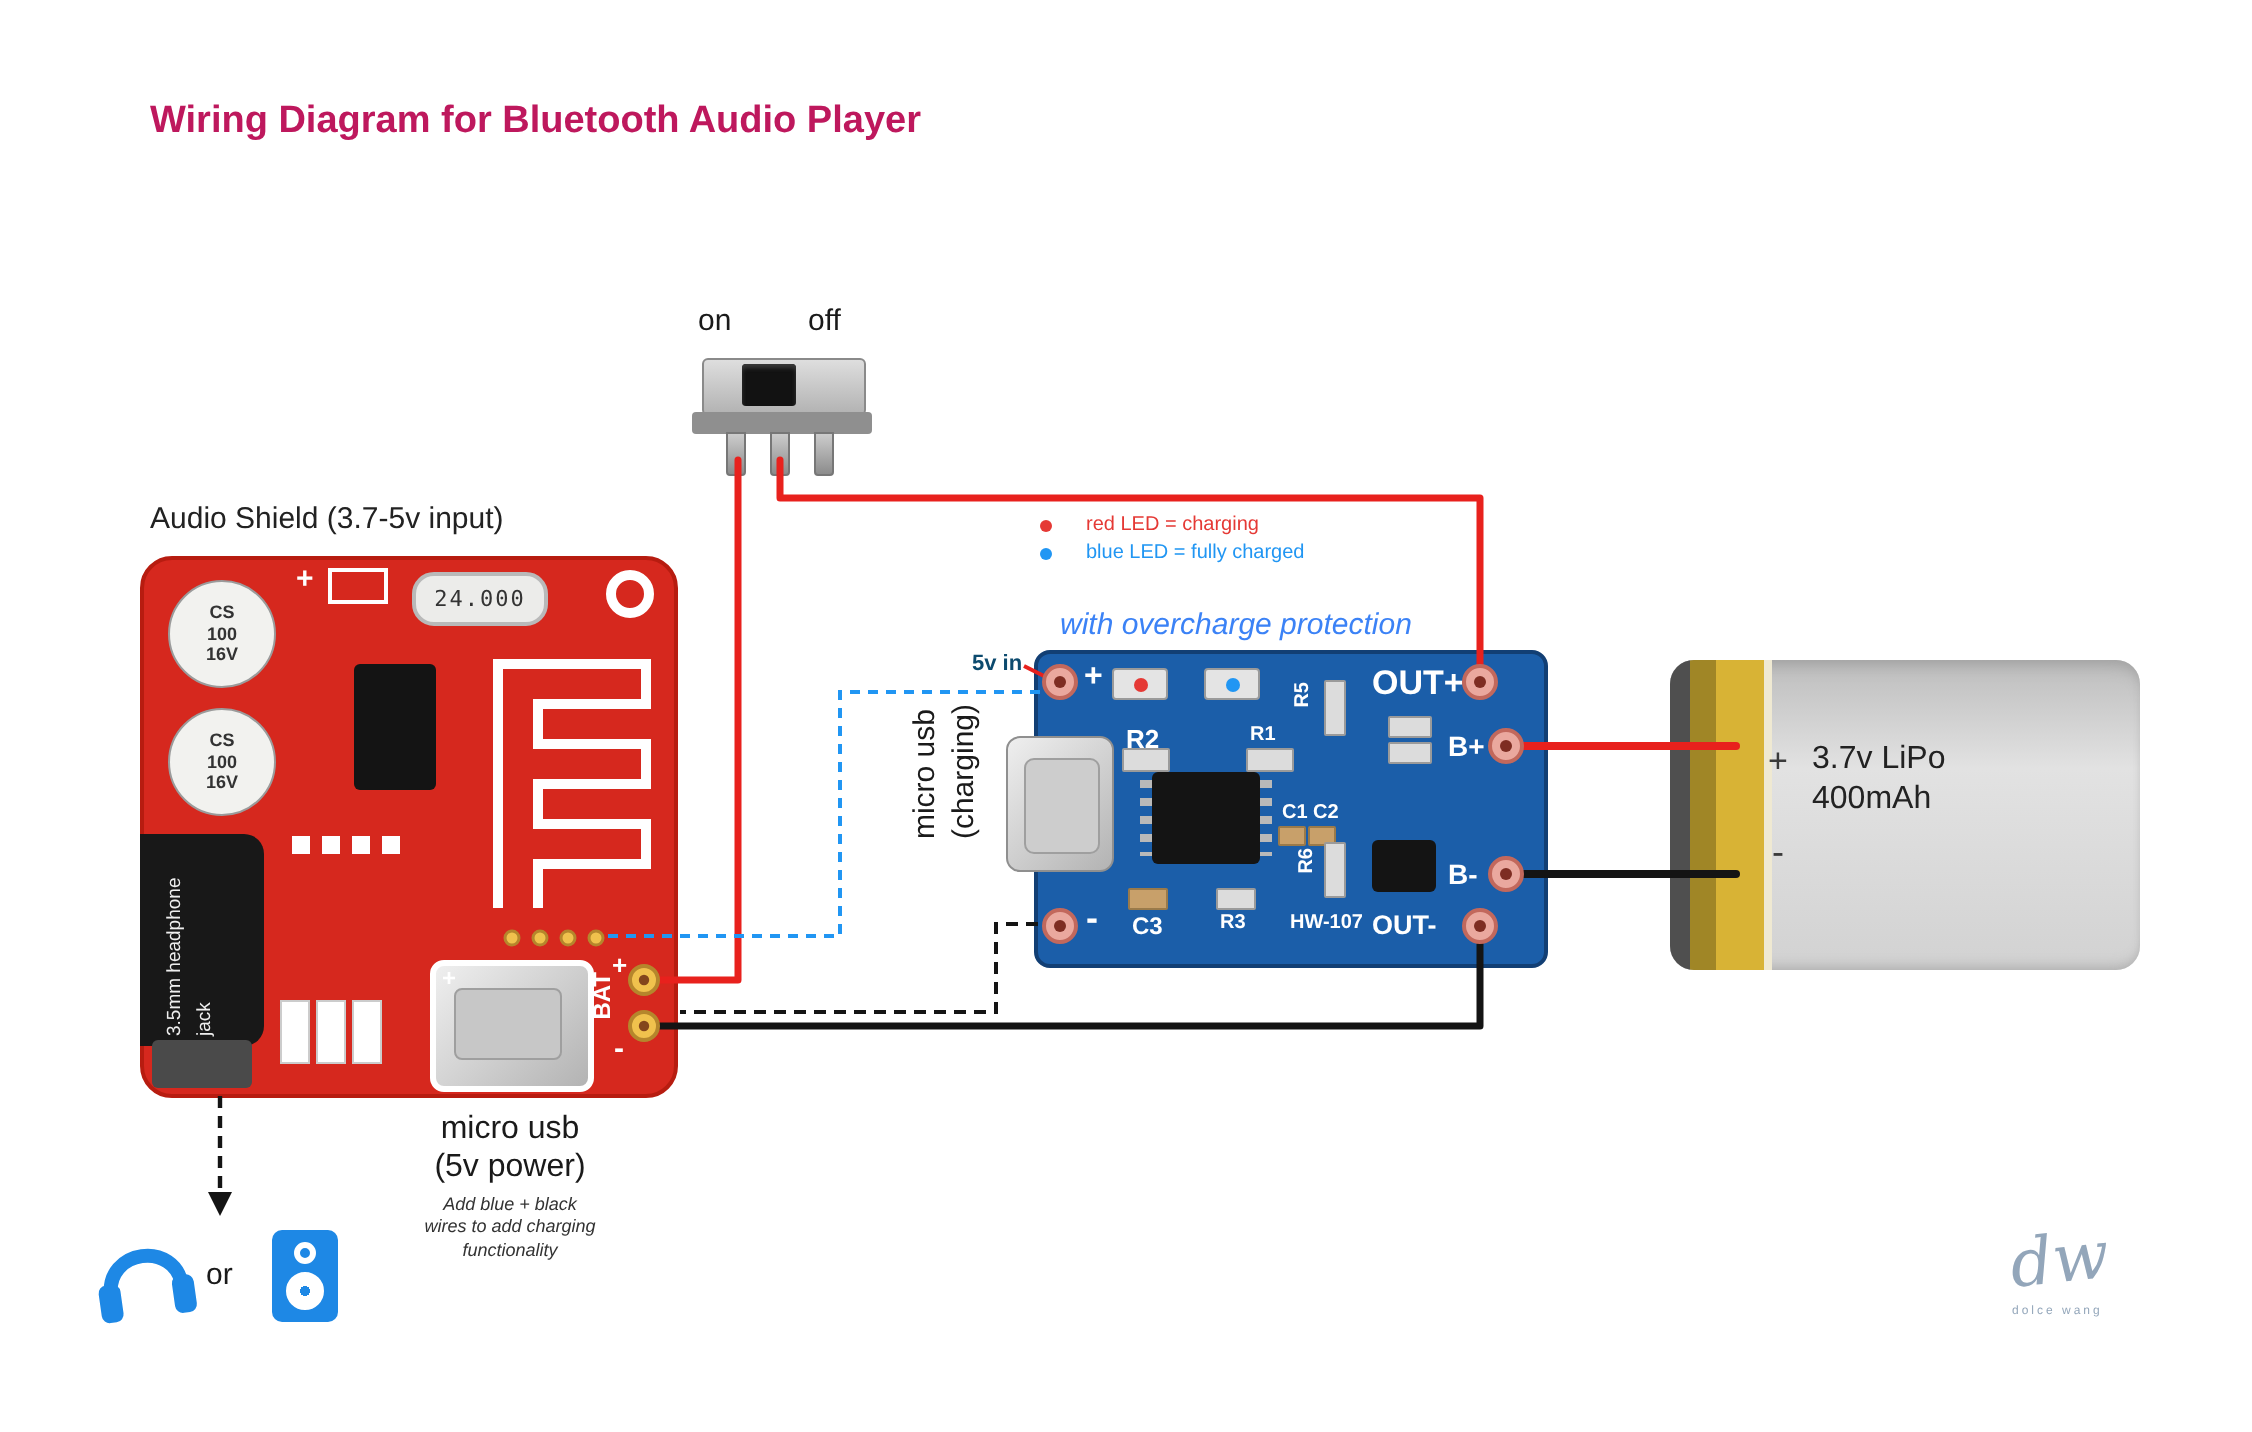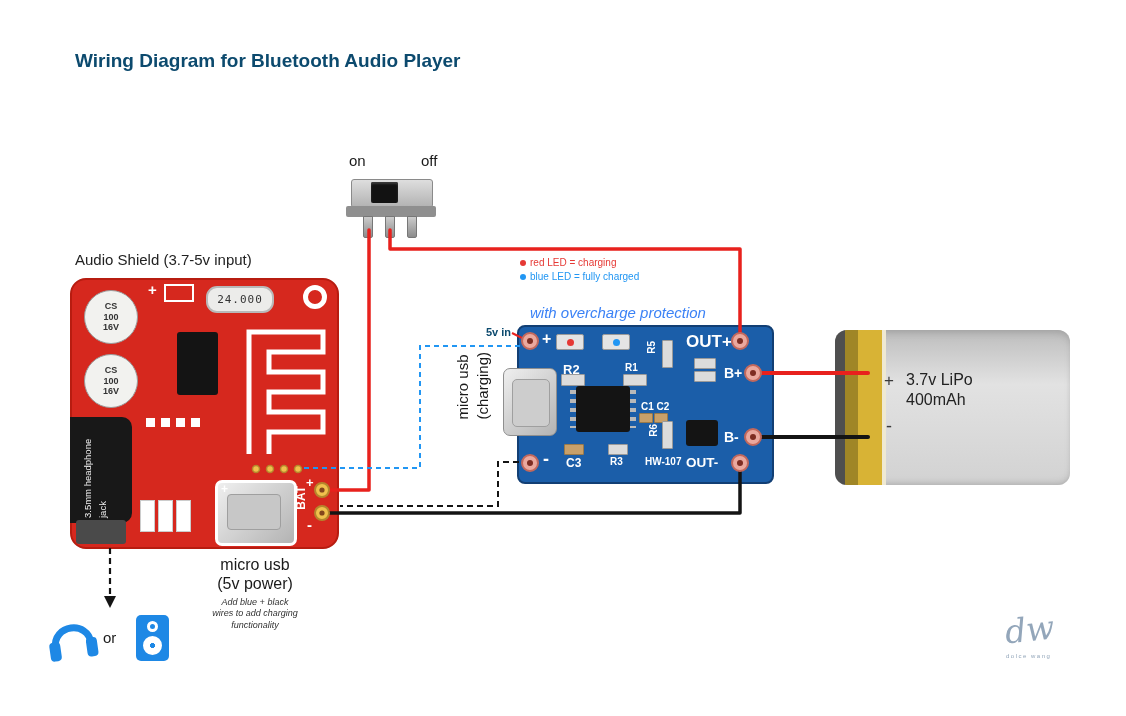--- a/index.html
+++ b/index.html
@@ -2,55 +2,55 @@
 <html><head>
 <meta charset="utf-8">
 <style>
   html,body{margin:0;padding:0;background:#fff;}
   .canvas{position:relative;width:1126px;height:716px;background:#ffffff;overflow:hidden;
           font-family:"Liberation Sans",sans-serif;color:#1a1a1a;}
   .abs{position:absolute;}
   .pre{white-space:pre-line;}
   .vtext{writing-mode:vertical-rl;transform:rotate(180deg);}
   .wlabel{color:#ffffff;font-weight:bold;}
-  .page-title{font-size:19px;font-weight:bold;color:#0c4a6e;}
+  .page-title{font-size:19px;font-weight:bold;color:#be185d;}
   .board-red{background:#d6281e;border:2px solid #b71c10;border-radius:16px;}
   .board-blue{background:#1b5ea9;border:2px solid #123f74;border-radius:8px;}
   .cap{width:52px;height:52px;border-radius:50%;background:#f2f2ef;border:1px solid #9b9b9b;
        display:flex;align-items:center;justify-content:center;font-size:9px;font-weight:bold;
        color:#333;line-height:1.15;text-align:center;white-space:pre-line;}
   .crystal{width:64px;height:23px;background:#ececea;border:2px solid #b9b9b9;border-radius:11px;
            display:flex;align-items:center;justify-content:center;font-family:"DejaVu Sans Mono",monospace;
            font-size:11px;color:#333;letter-spacing:1px;}
   .smd{background:#dcdcdc;border:1px solid #9a9a9a;border-radius:1px;}
   .smd-tan{background:#c8a06a;border:1px solid #9a7a4a;border-radius:1px;}
   .chip{background:#141414;border-radius:3px;}
   .pinstrip{background:repeating-linear-gradient(to bottom,#b9b9b9 0 4px,transparent 4px 9px);}
   .usbmetal{background:linear-gradient(135deg,#efefef,#b3b3b3);border:1px solid #8f8f8f;border-radius:7px;}
   .ledpad{background:#e4e4e4;border:1px solid #9a9a9a;border-radius:2px;display:flex;align-items:center;justify-content:center;}
   .leddot{width:7px;height:7px;border-radius:50%;}
-  .legend-row{display:flex;align-items:center;gap:4px;font-size:10px;height:13px;}
+  .legend-row{display:flex;align-items:center;gap:17px;font-size:10px;height:13px;}
   .legend-dot{width:6px;height:6px;border-radius:50%;display:inline-block;}
   .battery{width:235px;height:155px;border-radius:12px;overflow:hidden;background:linear-gradient(180deg,#bdbdbd,#e2e2e2 35%,#d2d2d2);
            box-shadow:inset 0 6px 8px -4px #9e9e9e, inset 0 -5px 7px -4px #a8a8a8;}
   .speaker{width:33px;height:46px;background:#1e88e5;border-radius:5px;display:flex;flex-direction:column;align-items:center;}
   .donut{border:3px solid #fff;border-radius:50%;box-sizing:border-box;}
   .note{font-size:9px;font-style:italic;color:#333;line-height:1.25;}
   .logo-mark{font-family:"DejaVu Serif",serif;font-style:italic;font-size:33px;color:#93a6ba;transform:rotate(-6deg);}
   .logo-name{font-size:6px;letter-spacing:1.5px;color:#93a6ba;}
 </style>
 </head>
 <body>
 
 <div class="canvas">
 
   <div class="abs page-title" style="left:75px;top:50px;">Wiring Diagram for Bluetooth Audio Player</div>
 
   <div class="abs" style="left:349px;top:152px;font-size:15px;">on</div>
-  <div class="abs" style="left:421px;top:152px;font-size:15px;">off</div>
+  <div class="abs" style="left:404px;top:152px;font-size:15px;">off</div>
   <div class="abs" style="left:351px;top:179px;width:80px;height:27px;background:linear-gradient(#dedede,#b2b2b2);border:1px solid #8a8a8a;border-radius:3px;"></div>
   <div class="abs" style="left:371px;top:182px;width:27px;height:21px;background:#121212;border-radius:2px;box-shadow:inset 0 2px 2px #3a3a3a;"></div>
   <div class="abs" style="left:346px;top:206px;width:90px;height:11px;background:#8f8f8f;border-radius:2px;"></div>
   <div class="abs" style="left:363px;top:216px;width:8px;height:20px;background:linear-gradient(#cccccc,#8c8c8c);border:1px solid #777;border-radius:0 0 2px 2px;"></div>
   <div class="abs" style="left:385px;top:216px;width:8px;height:20px;background:linear-gradient(#cccccc,#8c8c8c);border:1px solid #777;border-radius:0 0 2px 2px;"></div>
   <div class="abs" style="left:407px;top:216px;width:8px;height:20px;background:linear-gradient(#cccccc,#8c8c8c);border:1px solid #777;border-radius:0 0 2px 2px;"></div>
 
   <div class="abs" style="left:75px;top:251px;font-size:15px;color:#222;">Audio Shield (3.7-5v input)</div>
   <div class="abs board-red" style="left:70px;top:278px;width:265px;height:267px;"></div>
 

